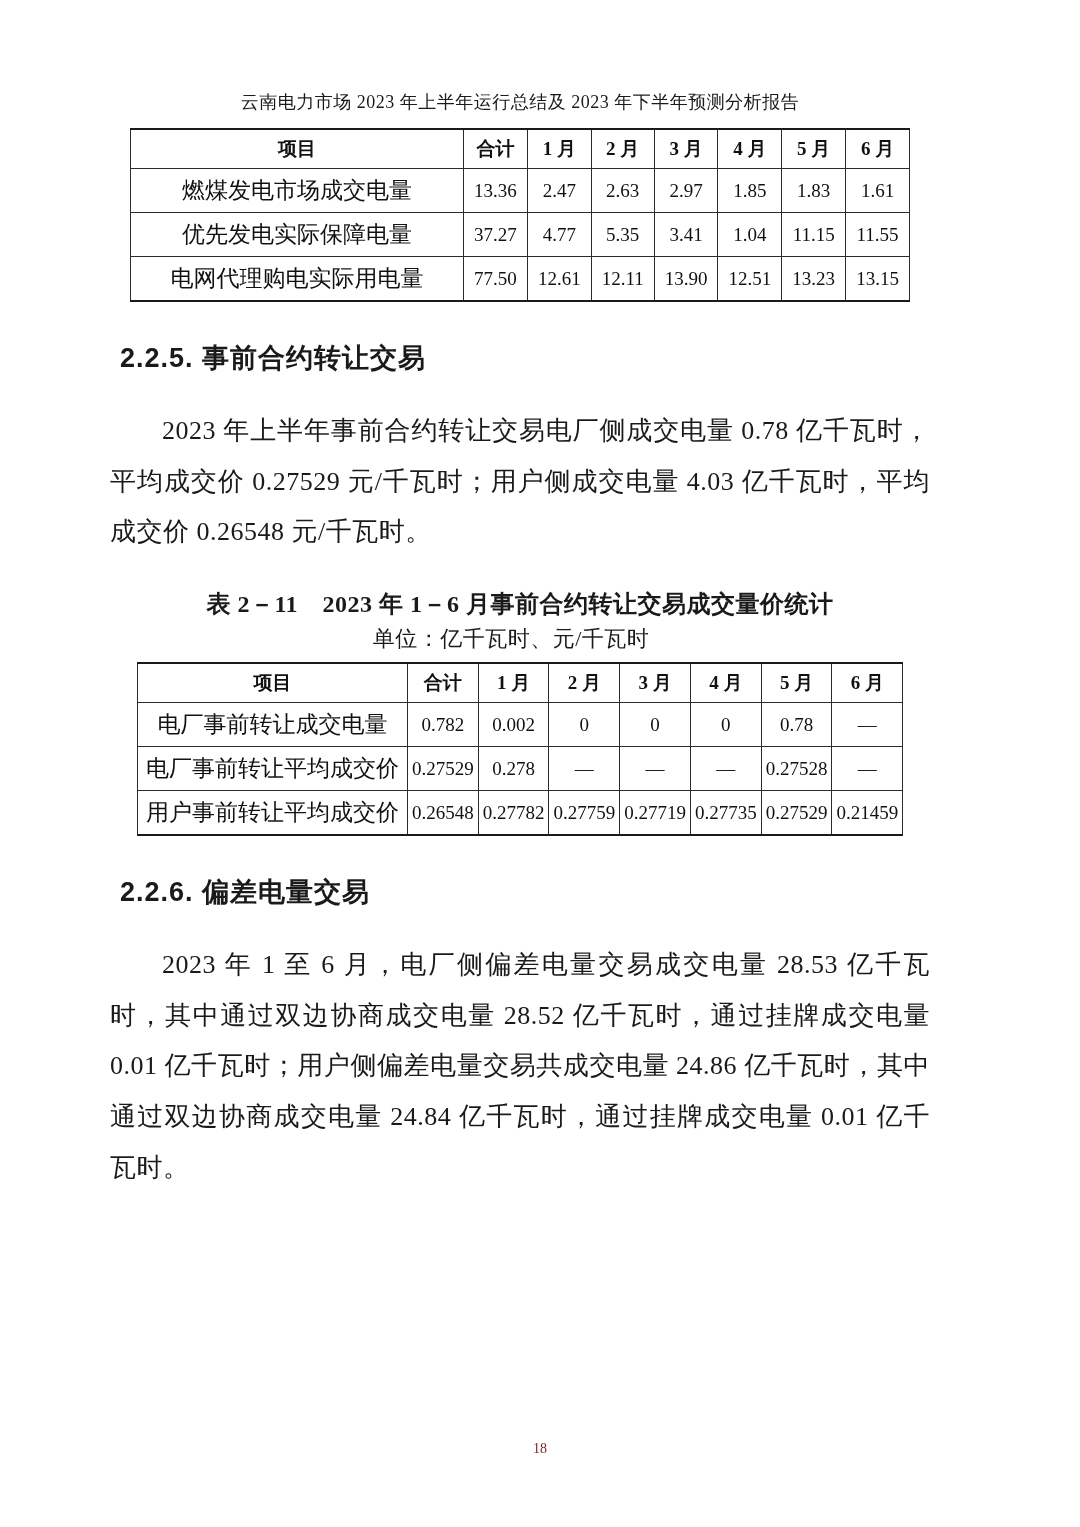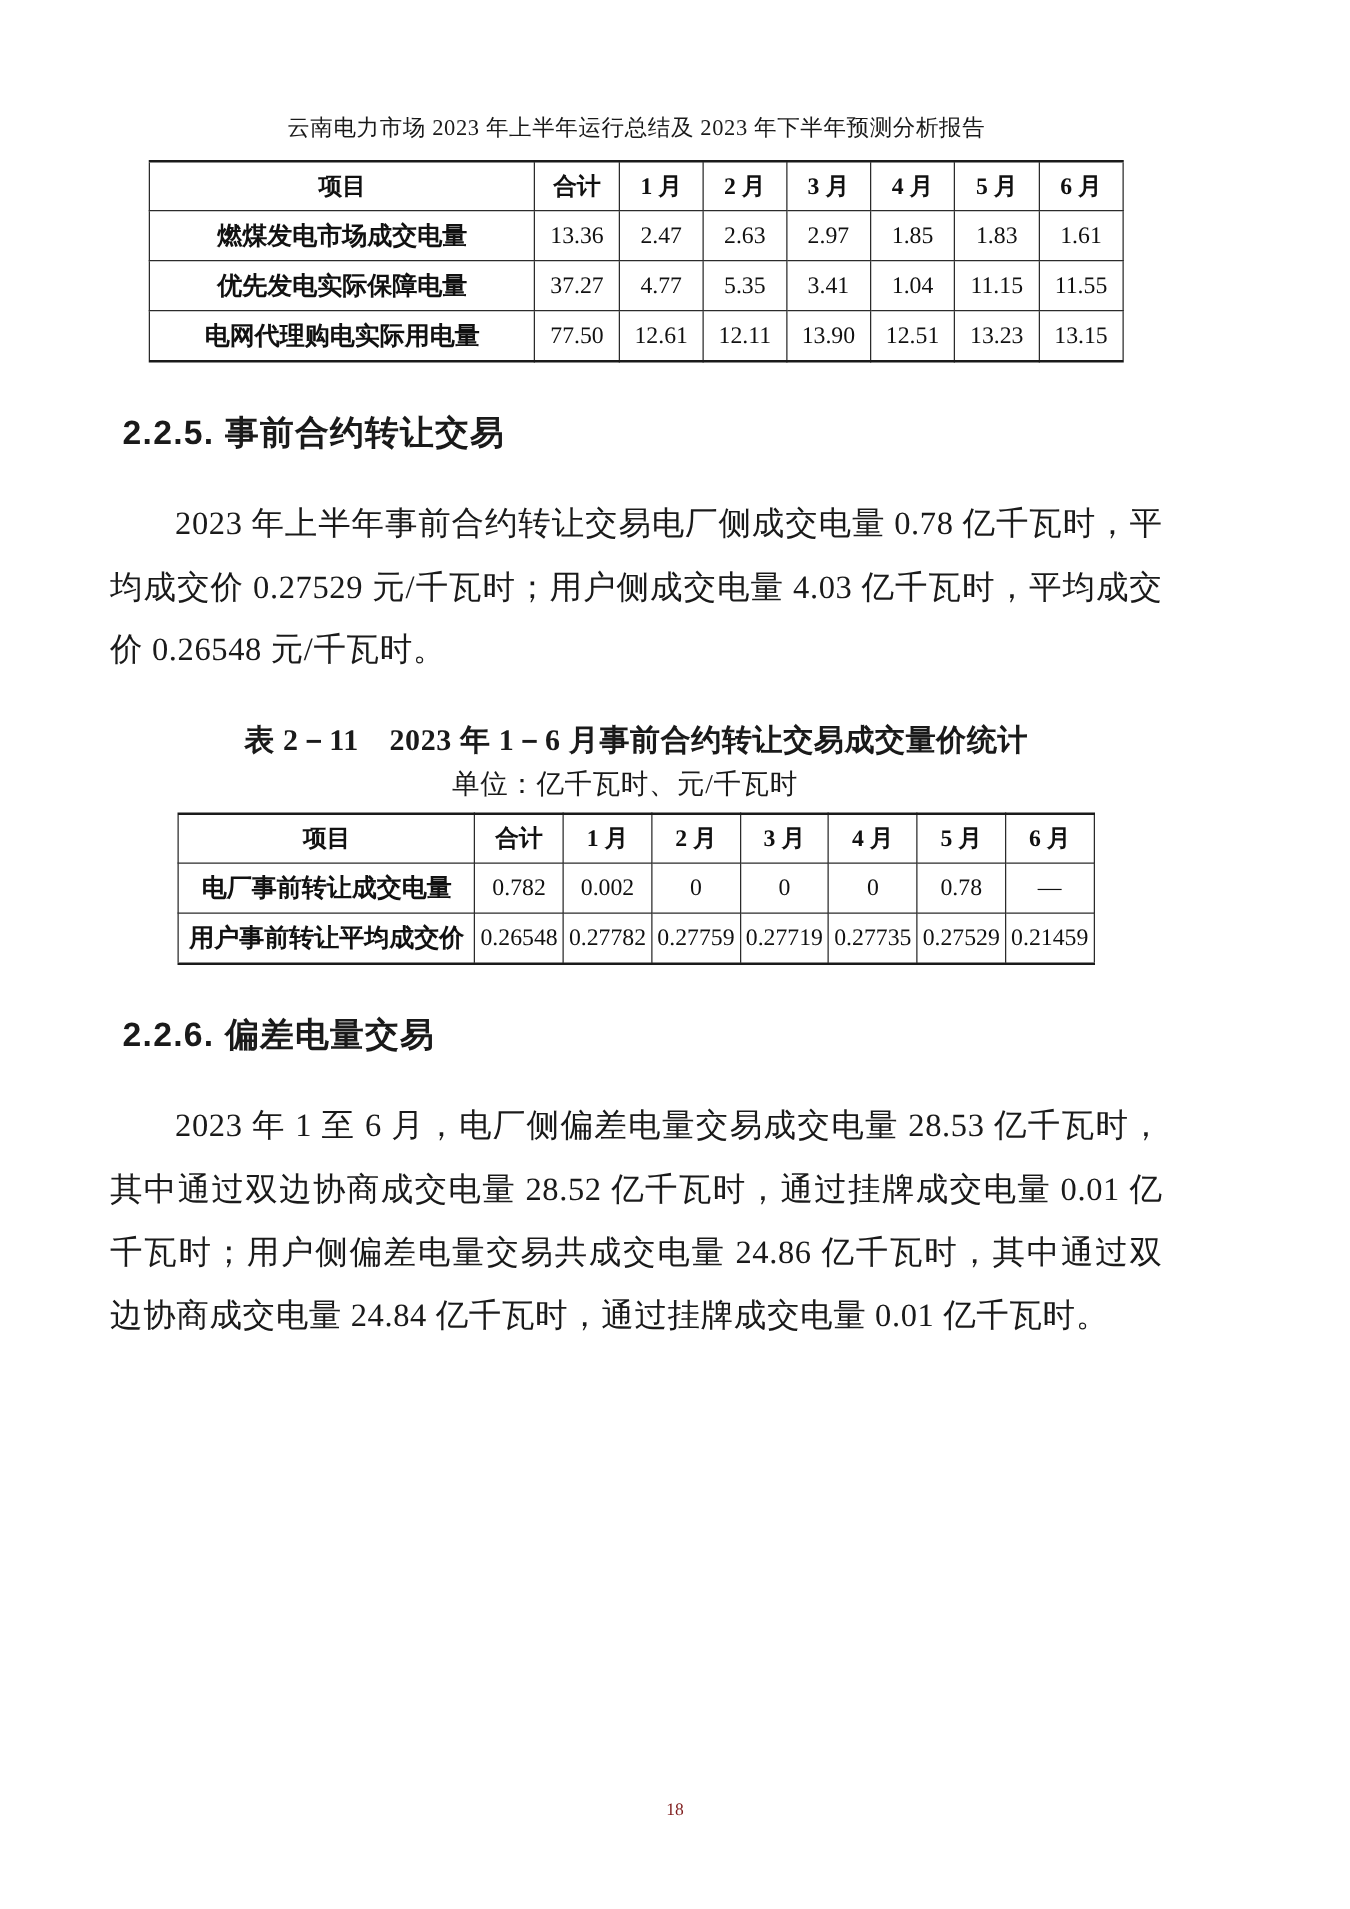--- a/index.html
+++ b/index.html
@@ -11,21 +11,21 @@
     width: 1080px;
     min-height: 1527px;
     font-family: "Liberation Serif", serif;
     color: #1a1a1a;
     position: relative;
   }
   .page {
     width: 1080px;
     min-height: 1527px;
     box-sizing: border-box;
-    padding: 90px 150px 40px 88px;
+    padding: 90px 150px 40px 110px;
     position: relative;
   }
   .header-line {
     text-align: center;
     font-size: 18px;
     letter-spacing: 0.5px;
     color: #1a1a1a;
     margin: 0 0 14px 0;
     font-family: "Liberation Serif", serif;
   }
@@ -43,22 +43,22 @@
     font-size: 19px;
     padding: 6px 4px;
     white-space: nowrap;
   }
   table.doc-table tr.head td {
     font-weight: bold;
     font-size: 19px;
     margin-left: 47px;
   }
   table.doc-table td.rowlabel {
-    font-weight: bold;
-    font-size: 20px;
+    font-weight: normal;
+    font-size: 23px;
     padding: 6px 8px;
     text-align: center;
   }
   
   .table1 {
     width: 780px;
     margin: 0 auto 0 auto;
     border-top: 2.5px solid #1a1a1a;
     border-bottom: 2.5px solid #1a1a1a;
   }
@@ -195,20 +195,30 @@
         <td class="rowlabel">电厂事前转让成交电量</td>
         <td>0.782</td>
         <td>0.002</td>
         <td>0</td>
         <td>0</td>
         <td>0</td>
         <td>0.78</td>
         <td>—</td>
       </tr>
       <tr>
+        <td class="rowlabel">电厂事前转让平均成交价</td>
+        <td>0.27529</td>
+        <td>0.278</td>
+        <td>—</td>
+        <td>—</td>
+        <td>—</td>
+        <td>0.27528</td>
+        <td>—</td>
+      </tr>
+      <tr>
         <td class="rowlabel">用户事前转让平均成交价</td>
         <td>0.26548</td>
         <td>0.27782</td>
         <td>0.27759</td>
         <td>0.27719</td>
         <td>0.27735</td>
         <td>0.27529</td>
         <td>0.21459</td>
       </tr>
     </tbody>

